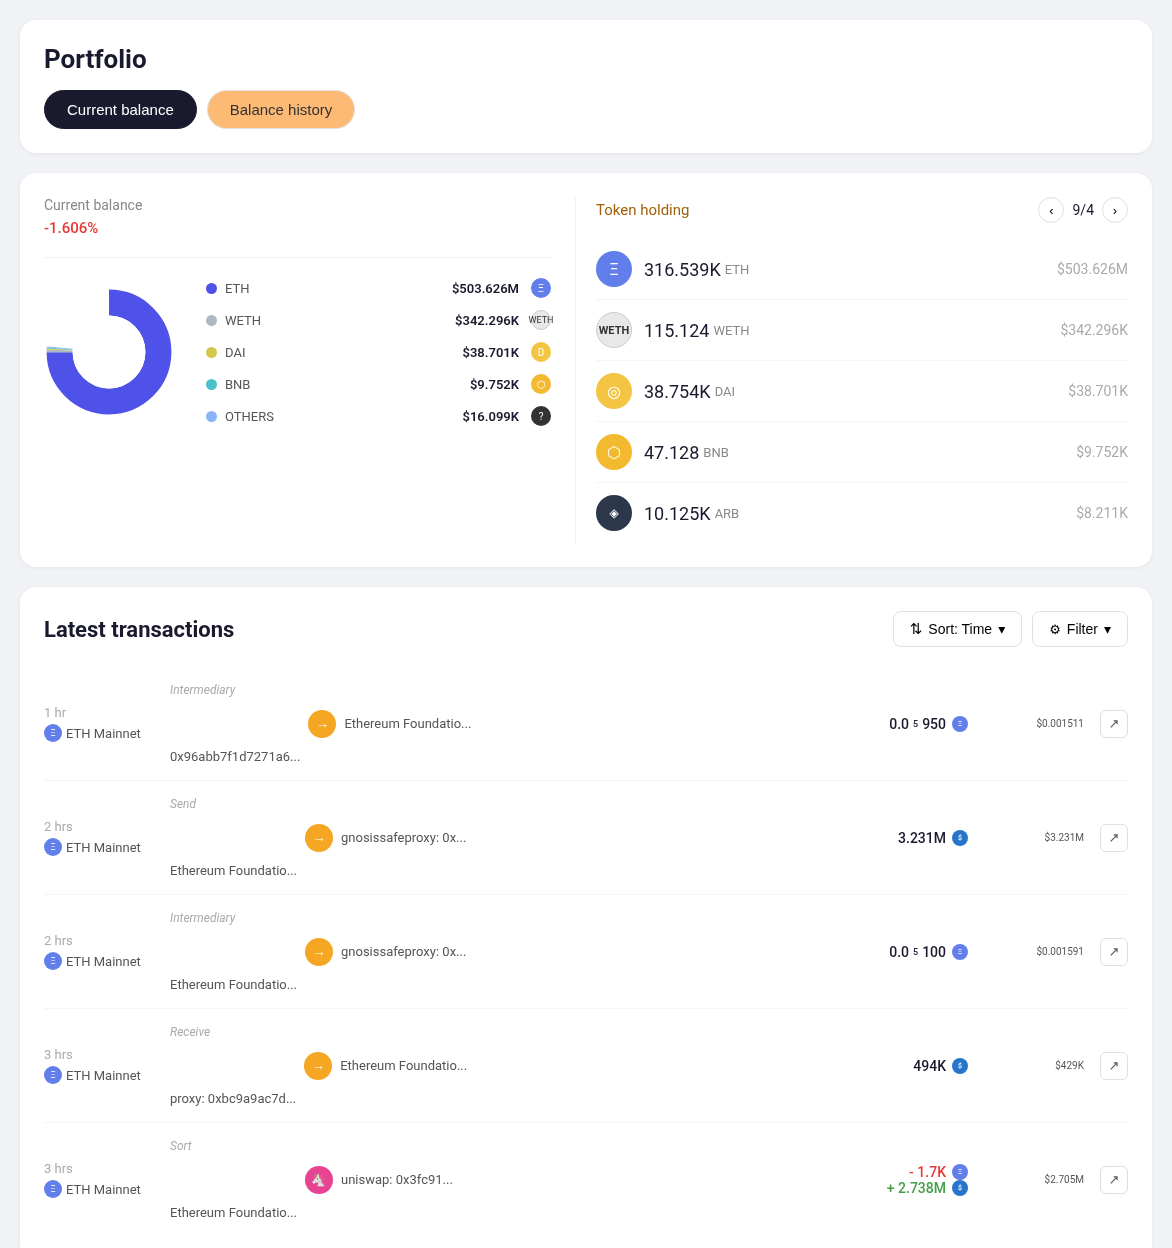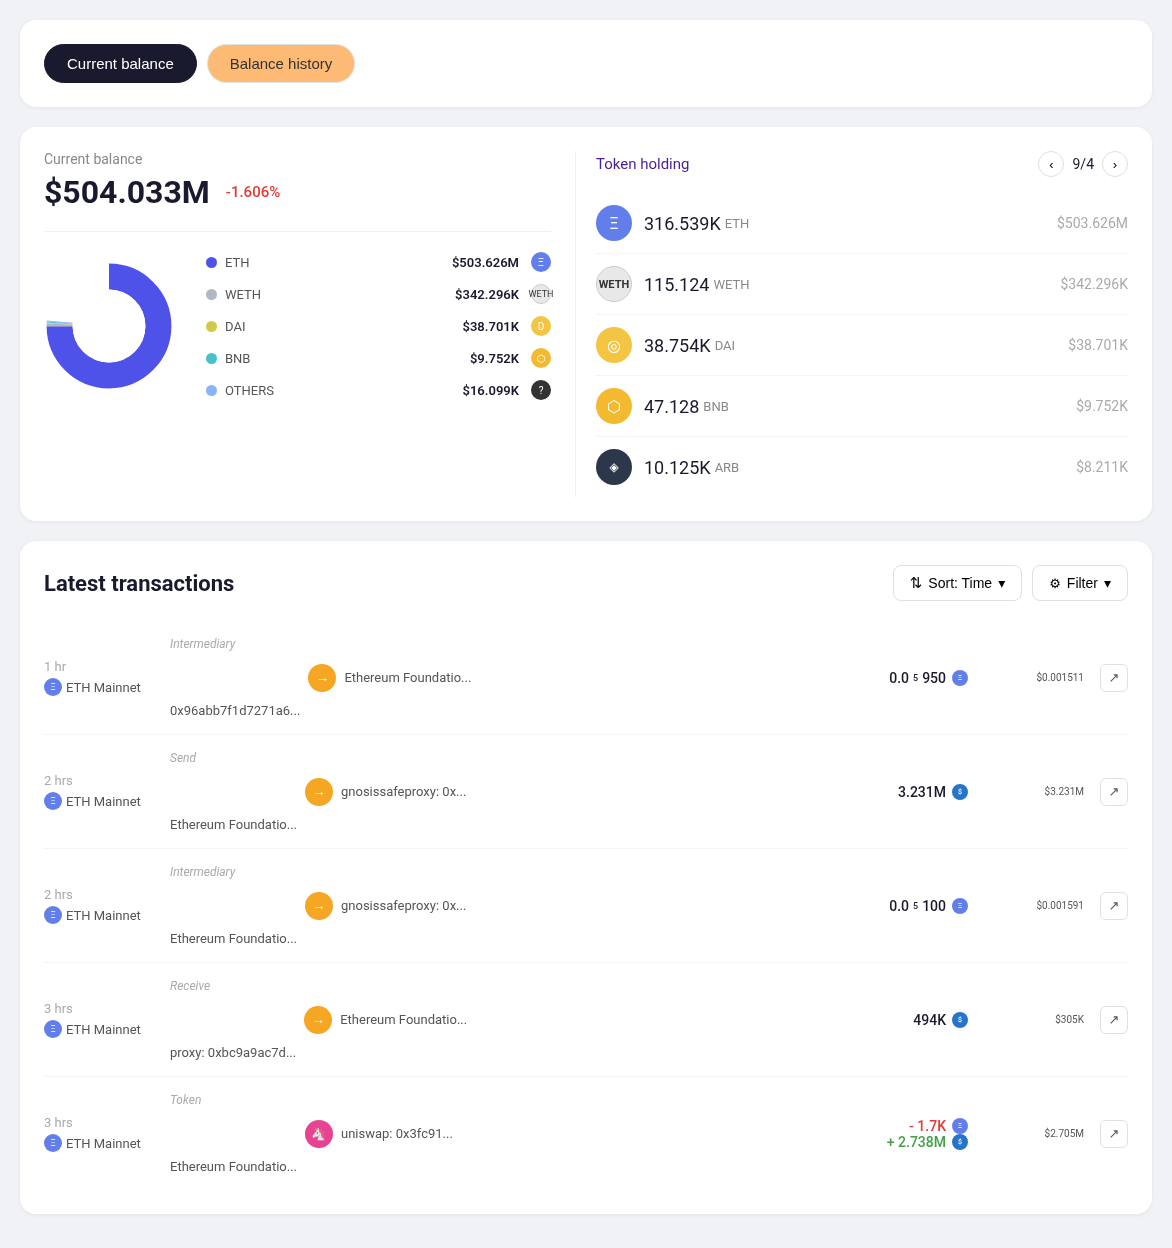--- a/index.html
+++ b/index.html
@@ -127,21 +127,21 @@
     }
     
     .token-header {
       display: flex;
       align-items: center;
       justify-content: space-between;
       margin-bottom: 16px;
     }
     .token-title {
       font-size: 15px;
-      color: #4c1d95;
+      color: #a16207;
     }
     .pagination {
       display: flex;
       align-items: center;
       gap: 8px;
       font-size: 14px;
     }
     .page-btn {
       width: 26px;
       height: 26px;
@@ -332,33 +332,33 @@
       margin-left: 2px;
     }
     .coin-eth { background: #627eea; color: white; }
     .coin-stable { background: #2775ca; color: white; }
     .subscript { font-size: 9px; vertical-align: sub; }
   </style>
 </head>
 <body>
 
 <div class="card">
+  <div class="portfolio-title">Portfolio</div>
   <div class="tab-row">
     <button class="tab-btn active">Current balance</button>
     <button class="tab-btn">Balance history</button>
   </div>
 </div>
 
 <div class="card">
   <div class="balance-grid">
 
     <div class="balance-left">
       <div class="balance-label">Current balance</div>
       <div class="balance-amount-row">
-        <span class="balance-amount">$504.033M</span>
         <span class="balance-change">-1.606%</span>
       </div>
       <hr class="divider">
       <div class="chart-legend-row">
 
         <div class="donut-container">
           <svg viewBox="0 0 100 100" width="130" height="130">
 
             <circle cx="50" cy="50" r="38" fill="none" stroke="#4f52e8" stroke-width="20" stroke-dasharray="239.1 242.5" stroke-dashoffset="60.5" transform="rotate(-90 50 50)"></circle>
 
@@ -563,35 +563,35 @@
       </div>
       <div class="tx-arrow">→</div>
       <div class="tx-to">Ethereum Foundatio...</div>
     </div>
     <div class="tx-amount-col">
       <div class="tx-amount">
         494K
         <span class="small-coin coin-stable">$</span>
       </div>
     </div>
-    <div class="tx-usd">$305K</div>
+    <div class="tx-usd">$429K</div>
     <div class="tx-link-btn">↗</div>
   </div>
 
   <div class="tx-row">
     <div class="tx-time-network">
       <div class="tx-time">3 hrs</div>
       <div class="tx-network">
         <span class="eth-icon">Ξ</span>
         ETH Mainnet
       </div>
     </div>
     <div class="from-to-col">
       <div class="tx-from-to-text">
-        <div class="tx-type">Token</div>
+        <div class="tx-type">Sort</div>
         <div class="tx-from">Ethereum Foundatio...</div>
       </div>
       <div class="tx-arrow" style="background:#e84393">🦄</div>
       <div class="tx-to">uniswap: 0x3fc91...</div>
     </div>
     <div class="tx-amount-col">
       <div class="tx-amount minus-amount">
         - 1.7K
         <span class="small-coin coin-eth">Ξ</span>
       </div>

